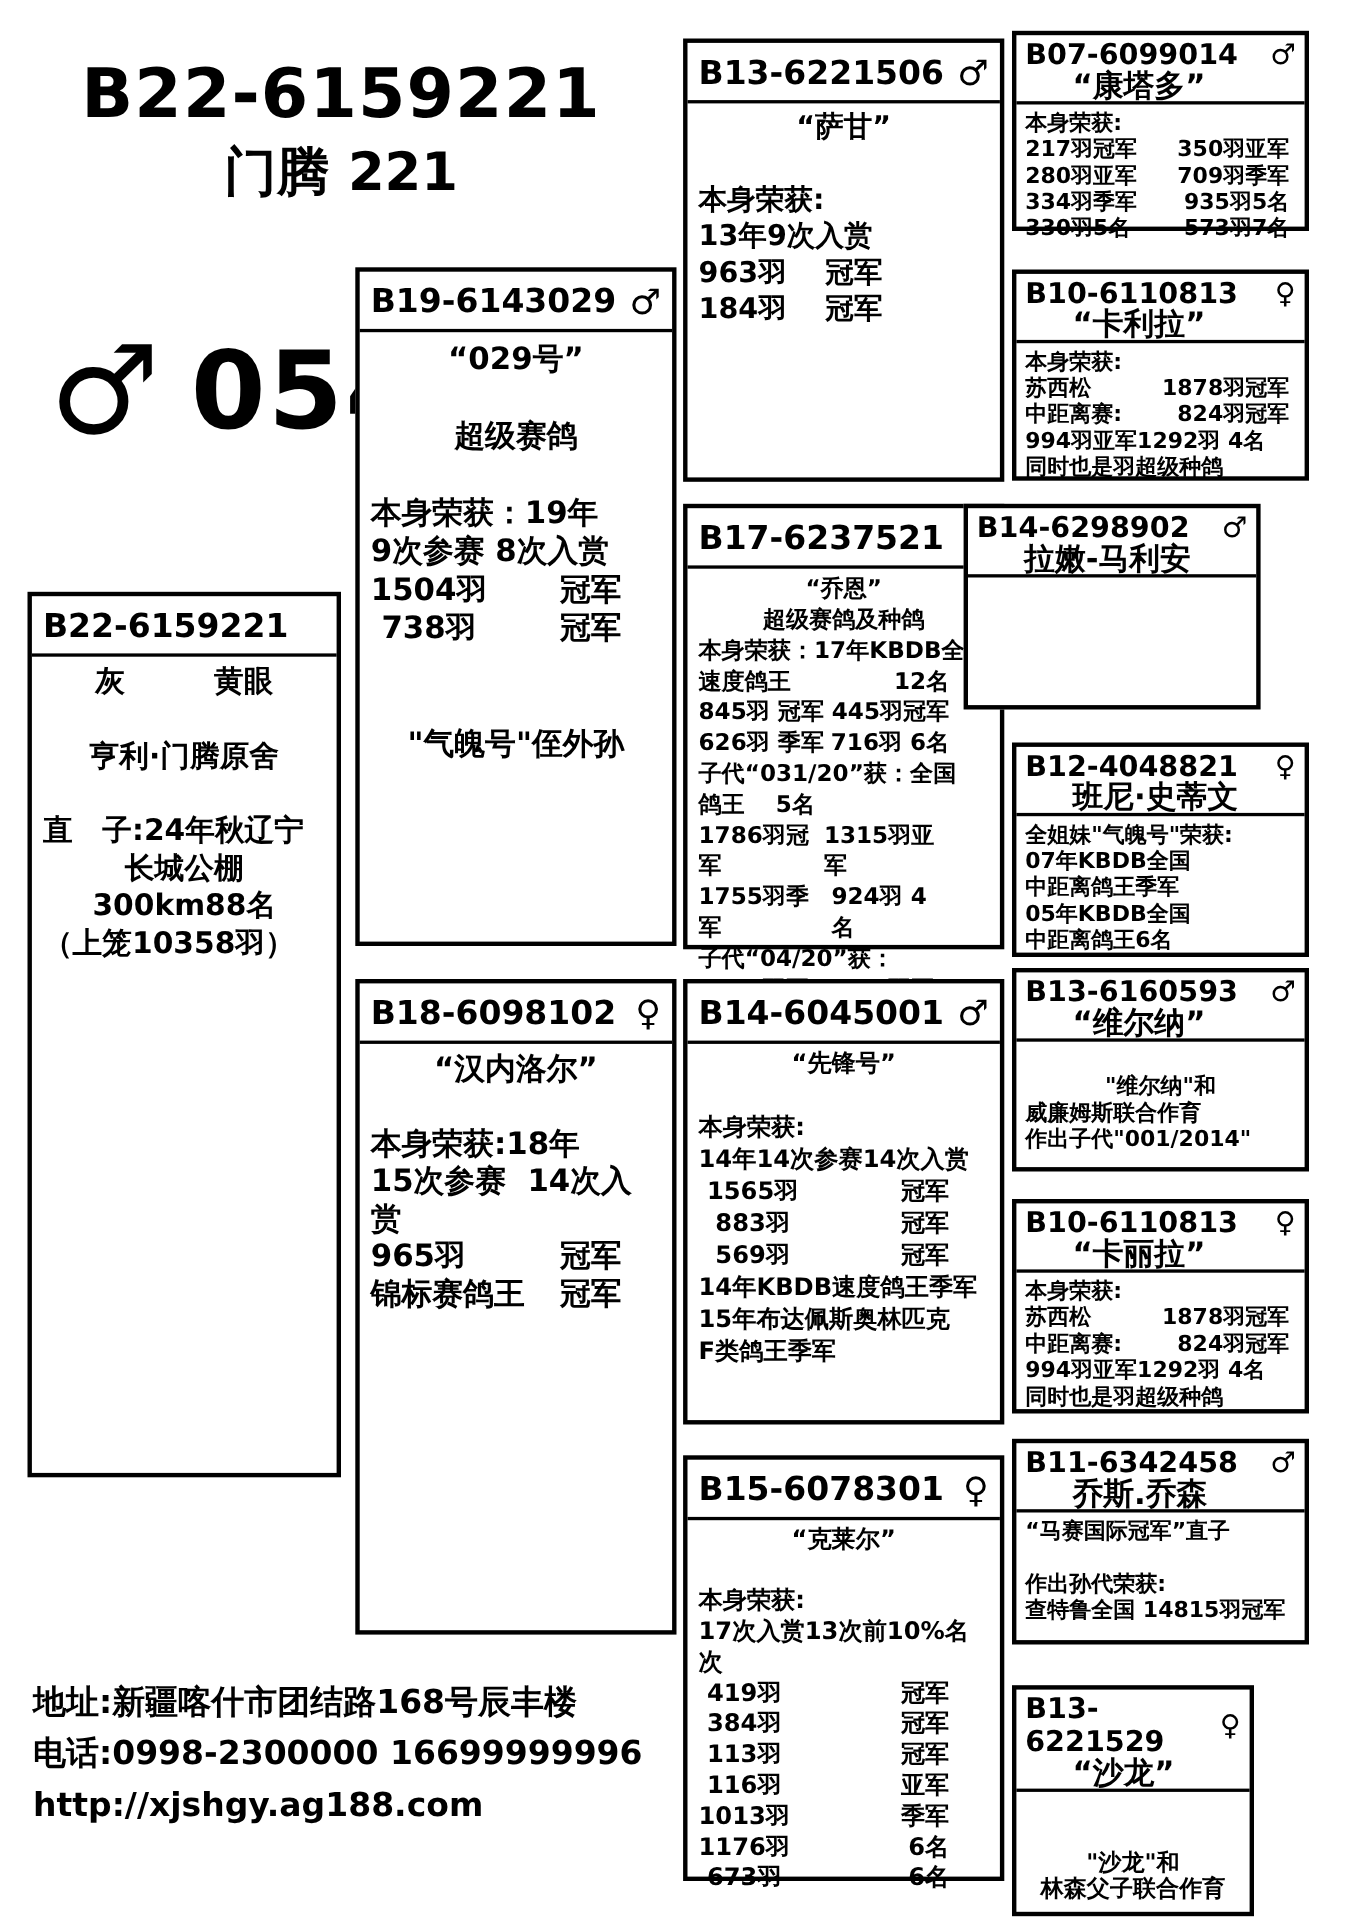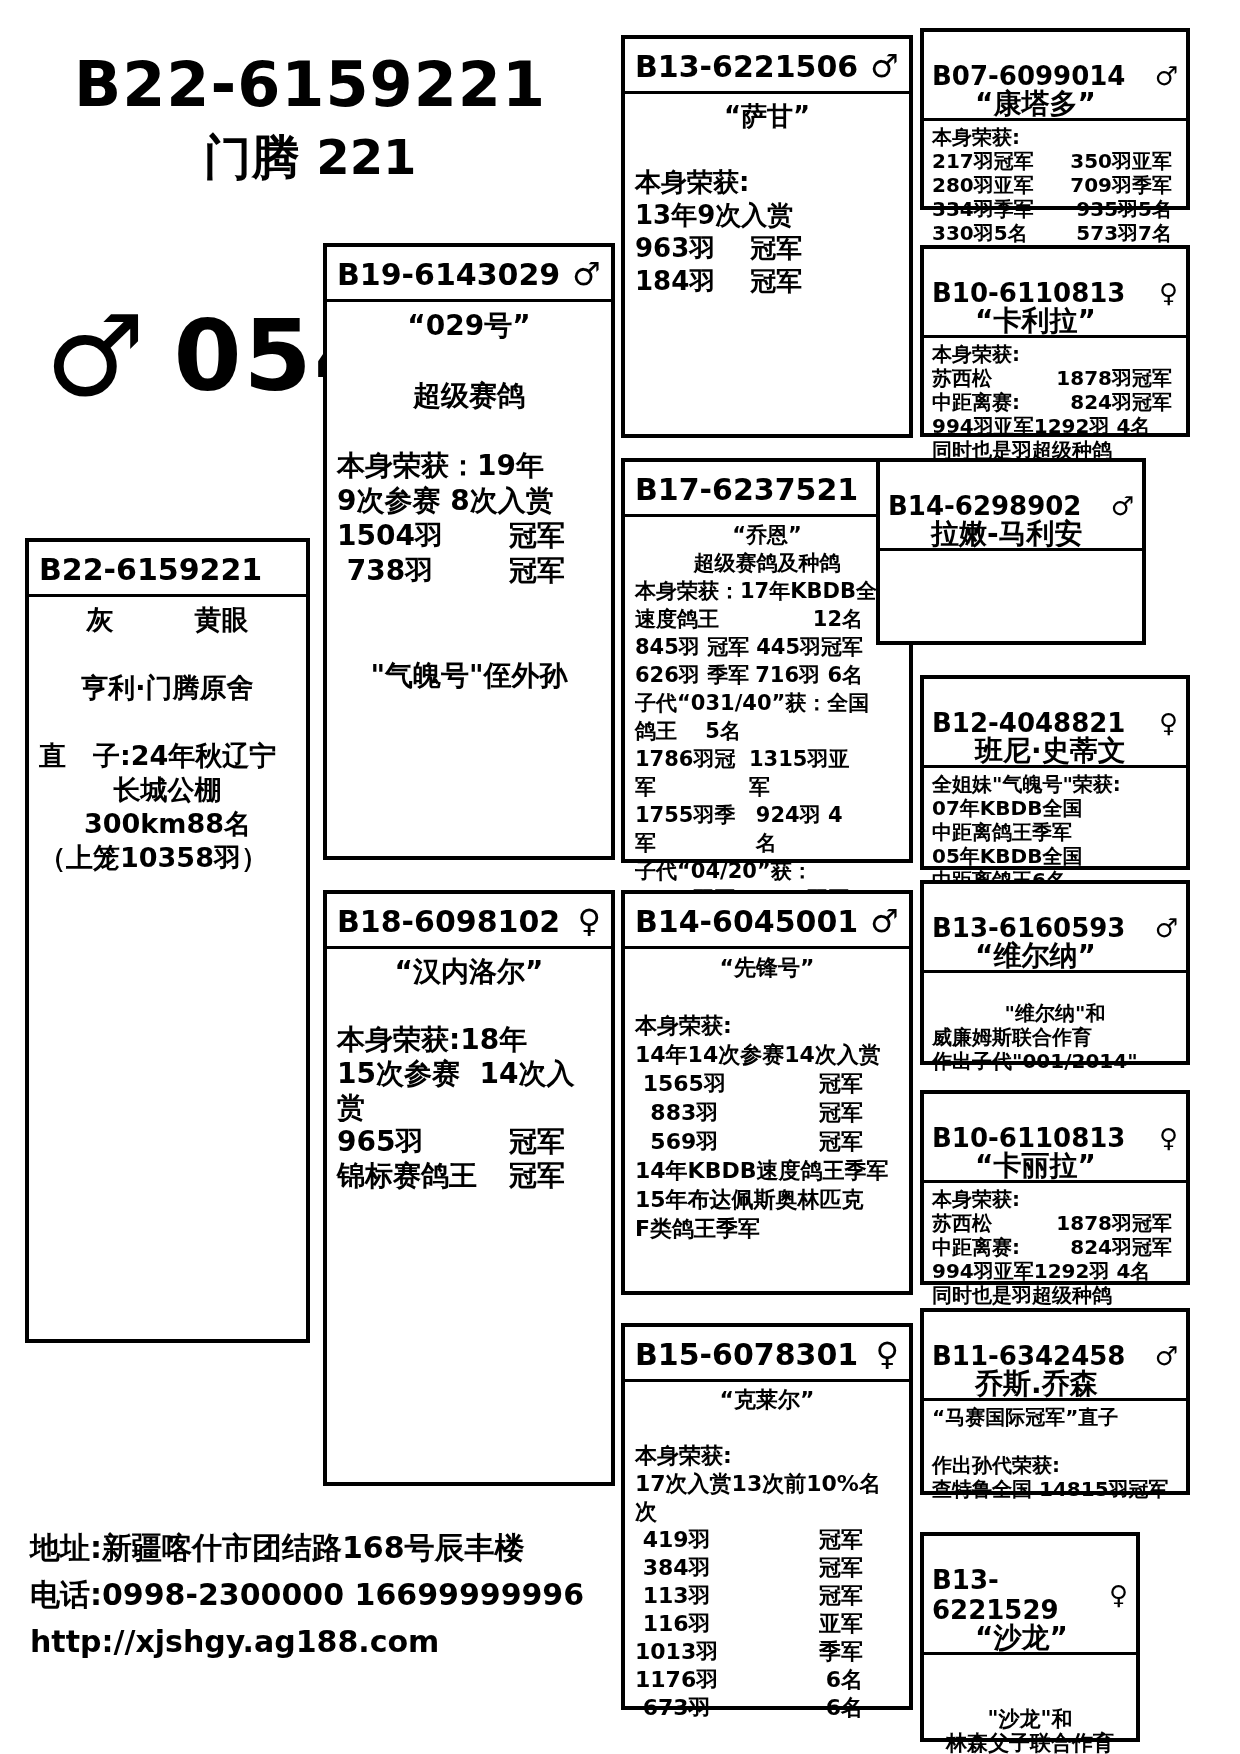--- a/index.html
+++ b/index.html
@@ -19,21 +19,21 @@
   .hdr{display:flex;justify-content:space-between;align-items:center;
        border-bottom:3px solid #000;padding:5px 10px 3px 10px;height:44px;box-sizing:content-box;}
   .hdr .ring{font-size:30px;}
   .hdr .sex{font-size:32px;}
   .body{padding:6px 10px;}
   .line{line-height:var(--lh,33px);min-height:var(--lh,33px);}
   .line,.line span{white-space:pre-wrap;}
   .line.center{text-align:center;}
   .line.split{display:flex;justify-content:space-between;padding-right:36px;}
   .g3 .hdr3{border-bottom:3px solid #000;padding:3px 8px 2px 8px;}
-  .g3 .r1{display:flex;justify-content:space-between;align-items:center;line-height:30px;margin-top:26px;}
+  .g3 .r1{display:flex;justify-content:space-between;align-items:center;line-height:30px;}
   .g3 .r1 .ring{font-size:26px;}
   .g3 .r1 .sex{font-size:26px;}
   .g3 .nm{font-size:28px;line-height:25px;margin-left:43px;}
   .g3 .body{padding:4px 8px;font-size:20px;}
   .g3 .line{--lh:24px;}
   .g3 .line.split{padding-right:6px;}
   .footer{position:absolute;left:30px;top:1524px;font-size:30px;line-height:47px;}
 </style>
 </head>
 <body>
@@ -121,21 +121,21 @@
       <span class="ring">B17-6237521</span>
       <span class="sex">♀</span>
     </div>
     <div class="body" style="--lh:28px;font-size:21px;padding:4px 10px;">
         <div class="line center">“乔恩”</div>
         <div class="line center">超级赛鸽及种鸽</div>
         <div class="line">本身荣获：17年KBDB全国</div>
         <div class="line split"><span>速度鸽王</span><span>12名</span></div>
         <div class="line split"><span>845羽 冠军</span><span>445羽冠军</span></div>
         <div class="line split"><span>626羽 季军</span><span>716羽 6名</span></div>
-        <div class="line">子代“031/40”获：全国</div>
+        <div class="line">子代“031/20”获：全国</div>
         <div class="line">鸽王　 5名</div>
         <div class="line split"><span>1786羽冠军</span><span>1315羽亚军</span></div>
         <div class="line split"><span>1755羽季军</span><span>924羽 4名</span></div>
         <div class="line">子代“04/20”获：</div>
         <div class="line split"><span>1384羽冠军</span><span>1005羽冠军</span></div>
       </div>
   </div>
 
   <div class="box" style="left:621px;top:890px;width:292px;height:405px;">
     <div class="hdr">

